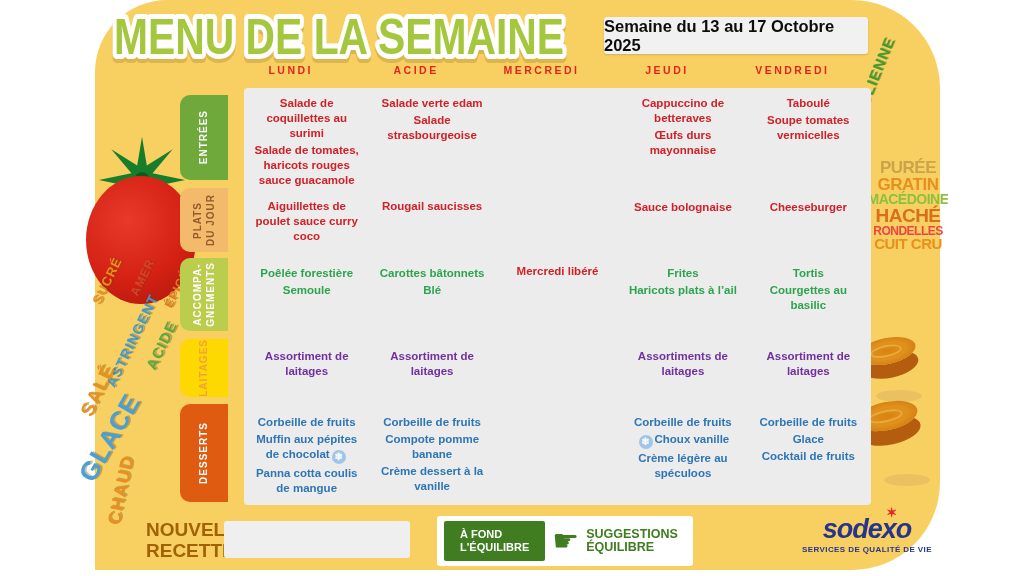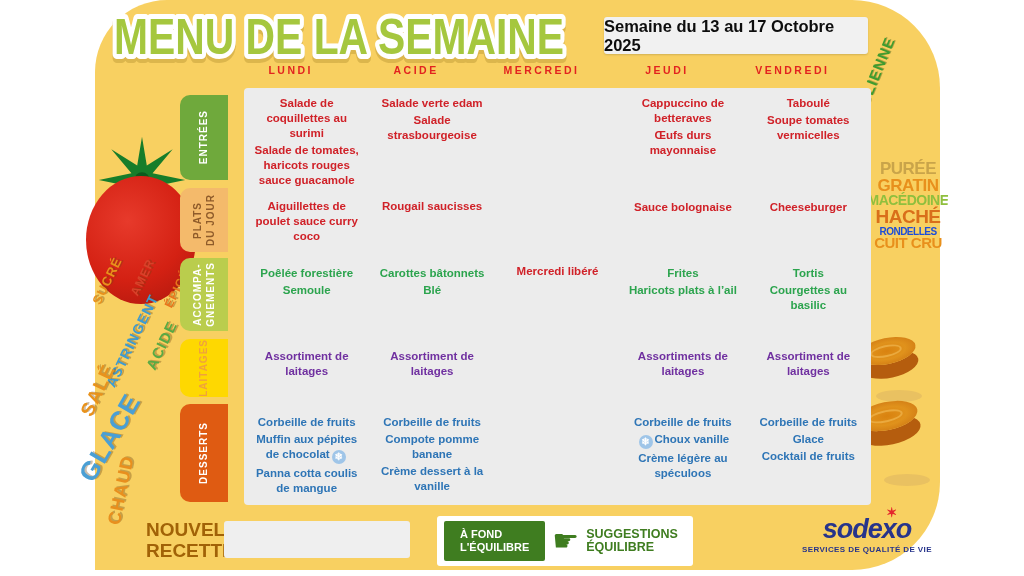--- a/index.html
+++ b/index.html
@@ -87,21 +87,21 @@
     transform-origin:left bottom;color:#3f9c2f;font-weight:bold;font-size:15px;letter-spacing:1px;
     text-shadow:1px 1px 0 rgba(60,90,20,.4);}
   .carrot-body{position:absolute;left:12px;top:78px;width:86px;height:212px;overflow:hidden;
     clip-path:polygon(10% 0,90% 0,100% 16%,93% 76%,62% 100%,38% 100%,7% 76%,0 16%);
     display:flex;flex-direction:column;justify-content:center;}
   .cw{font-weight:bold;text-align:center;line-height:.98;letter-spacing:-.5px;white-space:nowrap;}
   .cw1{color:#c9a44a;font-size:17px;}
   .cw2{color:#e8901c;font-size:17px;}
   .cw3{color:#8fbf3e;font-size:14px;}
   .cw4{color:#d96f1a;font-size:19px;}
-  .cw5{color:#1d4ed8;font-size:10px;}
+  .cw5{color:#ef4444;font-size:12px;}
   .cw6{color:#e8901c;font-size:15px;}
   
   .disc{position:absolute;border-radius:50%;z-index:2;
     background:radial-gradient(ellipse at center,#d9820f 0%,#e0921c 45%,#c96f10 100%);
     transform:rotate(-12deg);}
   .disc::after{content:'';position:absolute;left:20%;top:27%;width:56%;height:46%;
     border-radius:50%;border:2px solid #eaa93e;box-sizing:border-box;}
   .disc1{left:858px;top:338px;width:58px;height:26px;box-shadow:0 14px 0 0 #b55d0e;}
   .disc2{left:856px;top:402px;width:62px;height:28px;box-shadow:0 15px 0 0 #b55d0e;}
   .disc-shadow{position:absolute;border-radius:50%;background:#e9c161;z-index:1;}

